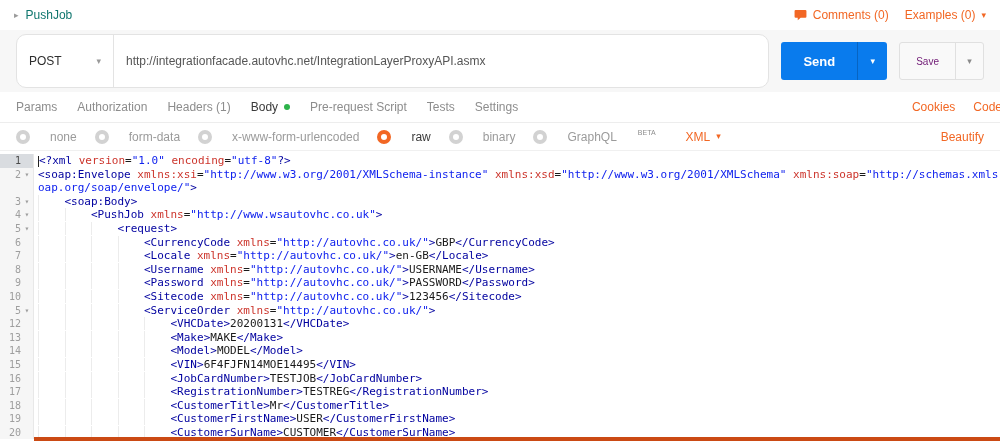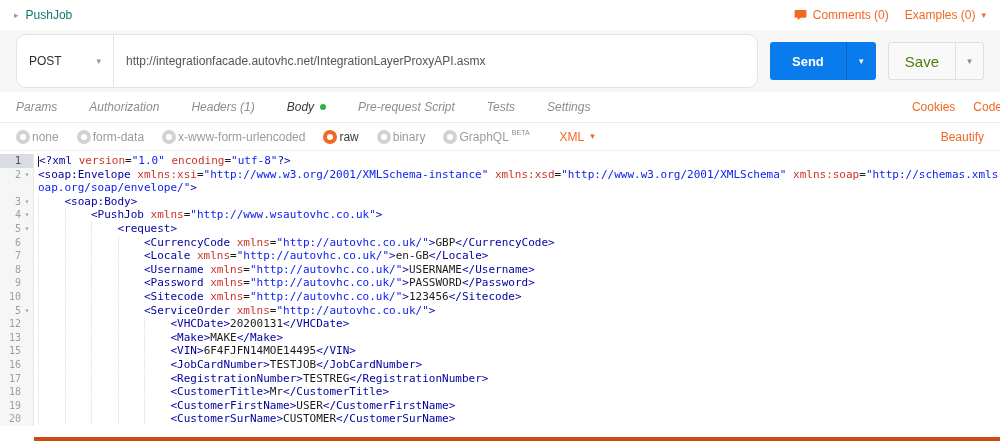--- a/index.html
+++ b/index.html
@@ -20,36 +20,36 @@
   .urlband { height:62px; flex:none; background:#f7f7f7; display:flex; align-items:center; padding:0 16px; gap:12px; }
   .req-control { flex:1; height:54px; background:#fff; border:1px solid #e3e3e3; border-radius:10px; display:flex; align-items:center; min-width:0; }
   .method { width:96px; flex:none; padding:0 12px; display:flex; align-items:center; justify-content:space-between; font-size:12px; color:#2d2d2d; cursor:pointer; }
   .method .caret { color:#9a9a9a; }
   .divider-v { width:1px; align-self:stretch; background:#e3e3e3; }
   .url-input { flex:1; min-width:0; border:none; outline:none; background:transparent; font-size:12px; color:#555; padding:0 12px; font-family:"Liberation Sans",sans-serif; }
   .send-btn { height:38px; flex:none; display:flex; border-radius:3px; overflow:hidden; cursor:pointer; }
   .send-main { background:var(--send-blue,#097BED); color:#fff; padding:0 22px; display:flex; align-items:center; font-size:13px; font-weight:bold; }
   .send-caret { width:30px; background:var(--send-blue,#097BED); border-left:1px solid rgba(0,0,0,0.18); color:#fff; display:flex; align-items:center; justify-content:center; font-size:9px; }
   .save-btn { height:38px; flex:none; display:flex; background:#f9f9f9; border:1px solid #e0e0e0; border-radius:3px; overflow:hidden; cursor:pointer; }
-  .save-main { padding:0 16px; font-size:15px; color:#4d7c0f; display:flex; align-items:center; }
+  .save-main { padding:0 16px; font-size:10px; color:#701a75; display:flex; align-items:center; }
   .save-caret { width:28px; border-left:1px solid #e0e0e0; display:flex; align-items:center; justify-content:center; color:#8a8a8a; font-size:9px; }
 
   
   .tabsrow { height:31px; flex:none; display:flex; align-items:center; padding:0 16px; border-bottom:1px solid #ededed; }
-  .tabs { display:flex; align-items:center; gap:32px;font-style:italic; }
+  .tabs { display:flex; align-items:center; gap:20px; }
   .tab { font-size:12px; color:#8d8d8d; cursor:pointer; display:flex; align-items:center; gap:6px; white-space:nowrap; }
   .tab.active { color:#3a3a3a; }
   .dot { width:6px; height:6px; border-radius:50%; background:var(--active-dot-green,#2DB34A); display:inline-block; }
   .tab-actions { margin-left:auto; margin-right:-18px; display:flex; gap:18px; font-size:12px; color:var(--accent,#F26724); }
   .tab-actions span { cursor:pointer; white-space:nowrap; }
 
   
   .modesrow { height:28px; flex:none; display:flex; align-items:center; padding:0 16px; gap:18px; border-bottom:1px solid #f0f0f0; font-size:12px; }
   .modes { display:flex; align-items:center; gap:18px; }
-  .mode { display:flex; align-items:center; gap:2px; color:#9b9b9b; cursor:pointer; white-space:nowrap; }
+  .mode { display:flex; align-items:center; gap:20px; color:#9b9b9b; cursor:pointer; white-space:nowrap; }
   .mode.selected { color:#3a3a3a; }
   .radio { width:14px; height:14px; flex:none; border-radius:50%; border:4px solid #d2d2d2; background:#fff; }
   .mode.selected .radio { border-color:var(--accent,#F26724); }
   .beta { font-size:7px; color:#8d8d8d; position:relative; top:-4px; margin-left:1px; }
   .lang-select { color:var(--accent,#F26724); display:flex; gap:6px; align-items:center; margin-left:12px; cursor:pointer; }
   .beautify { margin-left:auto; color:var(--accent,#F26724); cursor:pointer; }
 
   
   .editor { flex:1; position:relative; overflow:hidden; background:#fff; padding-top:3px;
             font-family:"DejaVu Sans Mono", monospace; font-size:11px; }
@@ -268,20 +268,27 @@
       </div>
       <div class="crow">
         <div class="gut">
           <span class="lnum">13</span>
           <span class="fold"></span>
         </div>
         <div class="codecell"><span class="ind">    </span><span class="ind">    </span><span class="ind">    </span><span class="ind">    </span><span class="ind">    </span><span class="tg">&lt;Make</span><span class="tg">&gt;</span><span class="tx">MAKE</span><span class="tg">&lt;/Make</span><span class="tg">&gt;</span></div>
       </div>
       <div class="crow">
         <div class="gut">
+          <span class="lnum">14</span>
+          <span class="fold"></span>
+        </div>
+        <div class="codecell"><span class="ind">    </span><span class="ind">    </span><span class="ind">    </span><span class="ind">    </span><span class="ind">    </span><span class="tg">&lt;Model</span><span class="tg">&gt;</span><span class="tx">MODEL</span><span class="tg">&lt;/Model</span><span class="tg">&gt;</span></div>
+      </div>
+      <div class="crow">
+        <div class="gut">
           <span class="lnum">15</span>
           <span class="fold"></span>
         </div>
         <div class="codecell"><span class="ind">    </span><span class="ind">    </span><span class="ind">    </span><span class="ind">    </span><span class="ind">    </span><span class="tg">&lt;VIN</span><span class="tg">&gt;</span><span class="tx">6F4FJFN14MOE14495</span><span class="tg">&lt;/VIN</span><span class="tg">&gt;</span></div>
       </div>
       <div class="crow">
         <div class="gut">
           <span class="lnum">16</span>
           <span class="fold"></span>
         </div>

